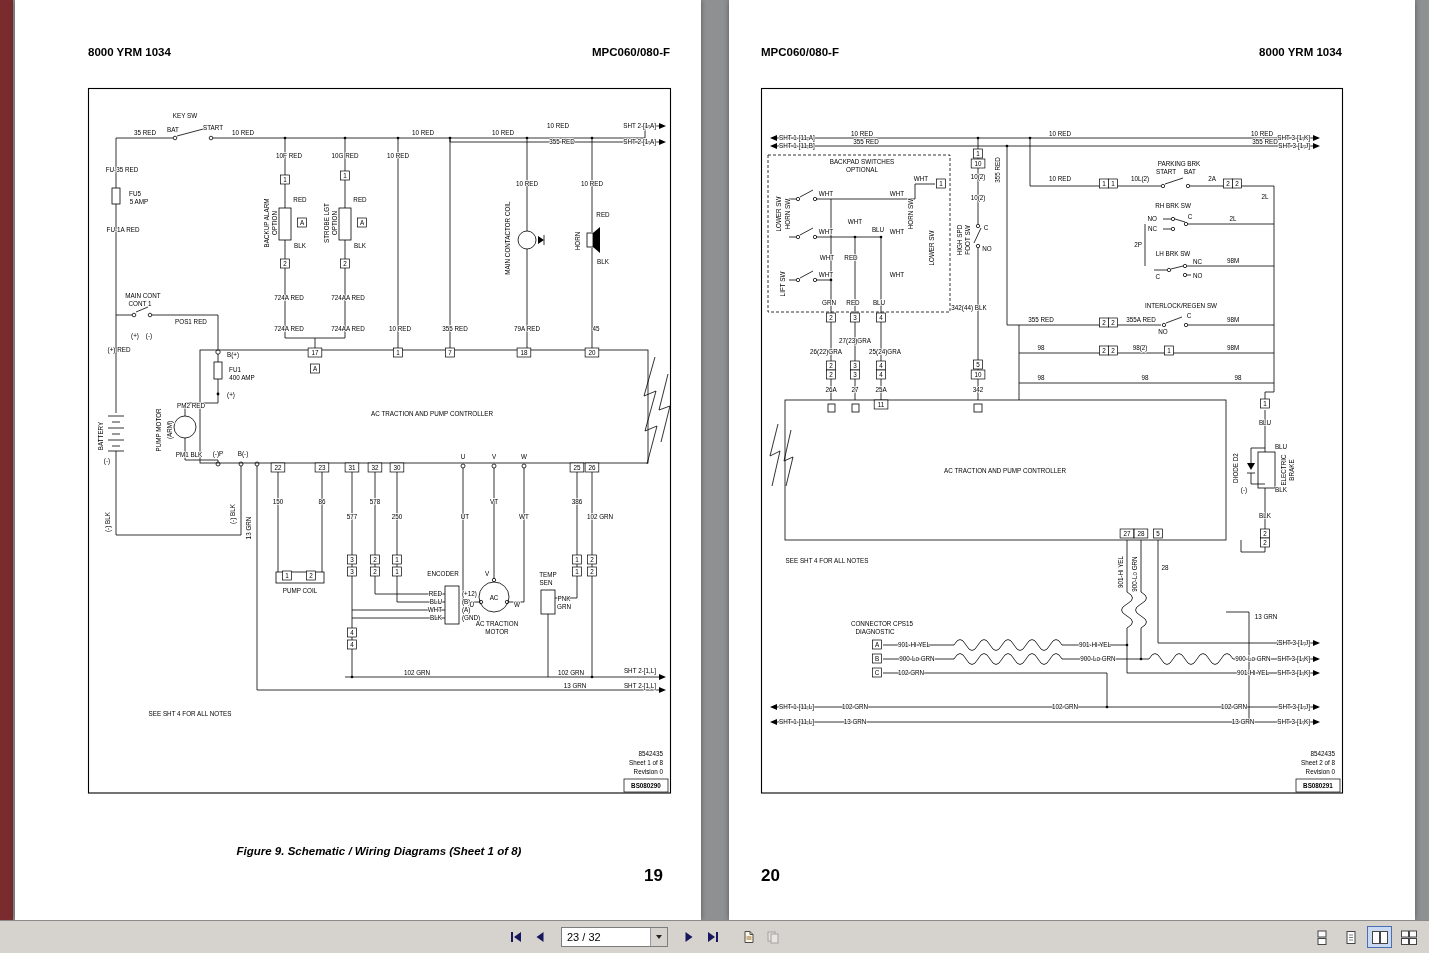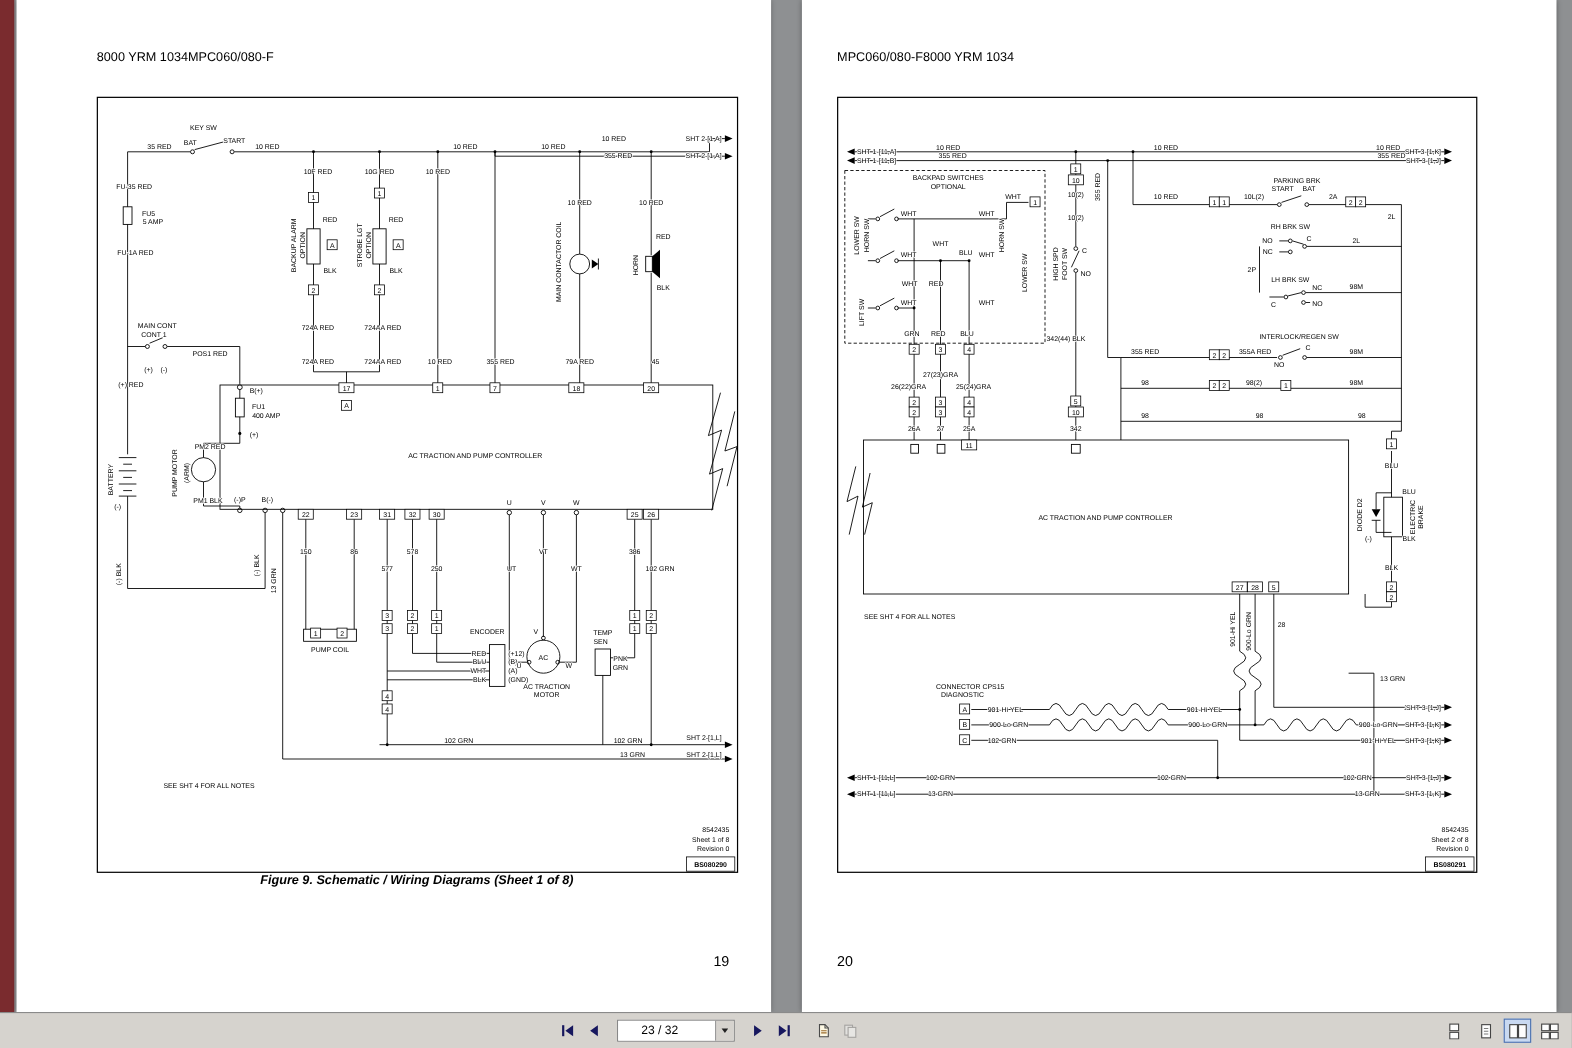--- a/index.html
+++ b/index.html
@@ -2,47 +2,47 @@
 <html style="--viewer_bg: #8e9092; --page_bg: #ffffff; --toolbar_bg: #d6d3ce; --book_edge: #7a2b2e; --nav_icon: #17175e; --accent: #4a6fae; --active_view_bg: #c9d9f1; --ink: #000000;"><head>
 <meta charset="utf-8">
 <style>
   *{box-sizing:border-box;margin:0;padding:0}
   html,body{width:1429px;height:953px;overflow:hidden}
   body{background:var(--viewer_bg,#8e9092);font-family:"Liberation Sans",sans-serif;position:relative}
   .spine{position:absolute;left:0;top:0;width:13px;height:920px;background:var(--book_edge,#7a2b2e)}
   .page{position:absolute;top:0;width:686px;height:920px;background:var(--page_bg,#fff);box-shadow:0 0 5px rgba(0,0,0,.4)}
   .page-left{left:15px}
   .page-right{left:729px}
-  .page-header{position:absolute;top:46px;font-weight:normal;font-size:11.5px;color:#000;display:flex;}
+  .page-header{position:absolute;top:46px;font-weight:bold;font-size:11.5px;color:#000;display:flex;justify-content:space-between}
   .page-left .page-header{left:73px;width:582px}
   .page-right .page-header{left:32px;width:581px}
   svg.dg{position:absolute;left:0;top:0}
-  .caption{position:absolute;top:795px;text-align:center;font-weight:bold;font-style:italic;font-size:11.5px;color:#000}
+  .caption{position:absolute;top:845px;text-align:center;font-weight:bold;font-style:italic;font-size:11.5px;color:#000}
   .page-left .caption{left:73px;width:582px}
   .page-right .caption{left:32px;width:581px}
-  .page-num{position:absolute;top:866px;font-weight:normal;font-size:13px;color:#000}
+  .page-num{position:absolute;top:866px;font-weight:bold;font-size:17px;color:#000}
   .page-left .page-num{left:73px;width:575px;text-align:right}
   .page-right .page-num{left:32px}
   
   .dg text{font-size:6.3px;fill:#000;stroke:#fff;stroke-width:1.4px;paint-order:stroke;stroke-linejoin:round;font-family:"Liberation Sans",sans-serif}
   .dg path,.dg rect.comp,.dg circle.c{fill:none;stroke:#000;stroke-width:0.8}
   .dg rect.border{fill:none;stroke:#000;stroke-width:1.1}
   .dg .dash{stroke-dasharray:3 2}
   .dg .dot{fill:#000;stroke:none}
   .dg .arr{fill:#000;stroke:none}
   .dg rect.tbox{fill:#fff;stroke:#000;stroke-width:0.7}
   
   .toolbar{position:absolute;left:0;bottom:0;width:100%;height:33px;background:var(--toolbar_bg,#d6d3ce);border-top:1px solid #8a8a8a}
   .nav-group{position:absolute;left:505px;top:4px;display:flex;align-items:center;gap:2px}
   .tbtn{width:22px;height:24px;background:transparent;border:1px solid transparent;display:flex;align-items:center;justify-content:center;cursor:pointer;padding:0}
   .tbtn svg{width:14px;height:14px}
   .tbtn .nav{fill:var(--nav_icon,#17175e)}
   .tbtn.dim{opacity:.45}
   .page-combo{display:flex;align-items:center;margin:0 8px;height:20px;border:1px solid #7c7c7c;background:#fff}
-  .page-combo input{width:88px;height:18px;border:none;outline:none;font-size:11px;padding:0 21px;font-family:"Liberation Sans",sans-serif;color:#000}
+  .page-combo input{width:88px;height:18px;border:none;outline:none;font-size:11px;padding:0 5px;font-family:"Liberation Sans",sans-serif;color:#000}
   .combo-btn{width:17px;height:18px;background:var(--toolbar_bg,#d6d3ce);border-left:1px solid #9a9a9a;display:flex;align-items:center;justify-content:center;cursor:pointer}
   .caret{width:0;height:0;border-left:3.5px solid transparent;border-right:3.5px solid transparent;border-top:4px solid #222}
   .tool-sep{width:10px}
   .view-group{position:absolute;right:8px;top:5px;display:flex;gap:4px}
   .vbtn{width:25px;height:22px;display:flex;align-items:center;justify-content:center;border:1px solid transparent;background:transparent;cursor:pointer;padding:0}
   .vbtn.active{background:var(--active_view_bg,#c9d9f1);border:1px solid var(--accent,#4a6fae)}
   .vbtn svg{width:18px;height:15px}
   .vbtn .pg{fill:#fdfdfd;stroke:#444;stroke-width:1}
   .vbtn .ln{stroke:#7d7d7d;stroke-width:1}
 </style>

